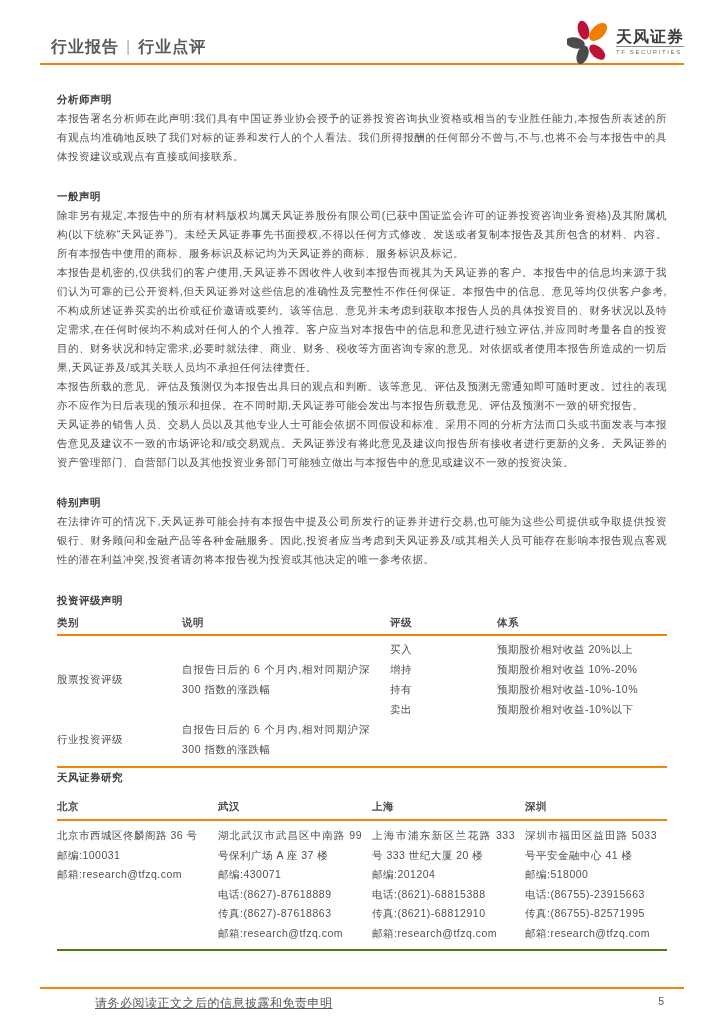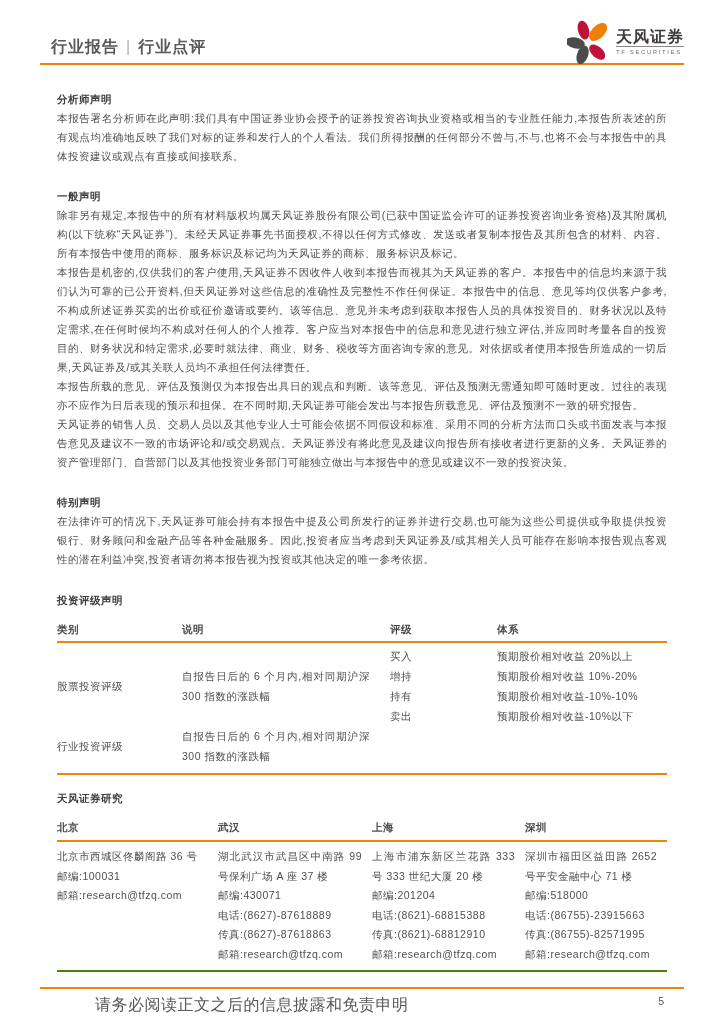--- a/index.html
+++ b/index.html
@@ -24,30 +24,30 @@
   
   .rating-block{margin-top:22px;}
   .rt-head{display:grid;grid-template-columns:125px 208px 107px 170px;font-weight:bold;color:#4a4a4a;
            padding:4px 0 3px;border-bottom:2px solid #EF8508;line-height:17px;}
   .rt-body{border-bottom:2px solid #EF8508;padding:3px 0 7px;}
   .rt-group{display:grid;grid-template-columns:125px 208px 277px;align-items:center;}
   .rt-cat{line-height:20px;}
   .rt-desc{line-height:20px;padding-right:20px;}
   .rt-row{display:grid;grid-template-columns:107px 1fr;line-height:20px;}
   
-  .research-block{margin-top:14px;}
+  .research-block{}
   .offices-head{display:grid;grid-template-columns:161px 154px 153px 142px;font-weight:bold;color:#4a4a4a;
                 margin-top:8px;padding:3px 0 4px;border-bottom:2px solid #EF8508;line-height:17px;}
   .offices-body{display:grid;grid-template-columns:161px 154px 153px 142px;
                 padding:5px 0 6px;border-bottom:2px solid #4d7c0f;}
   .office{padding-right:10px;}
   .office .line{line-height:19.5px;}
   
   .footer-rule{position:absolute;left:40px;right:40px;top:987px;border-top:2px solid #EF8508;}
-  .footer-text{position:absolute;left:95px;top:995px;font-size:16px;color:#595757;letter-spacing:0.5px;}
+  .footer-text{position:absolute;left:95px;top:995px;font-size:12px;color:#595757;letter-spacing:0.5px;text-decoration:underline;}
   .footer-page{position:absolute;right:60px;top:995px;font-size:10.5px;color:#595757;}
 </style>
 </head>
 <body>
 
 <div class="page">
 
   <div class="header">
     <div class="breadcrumb">
       <span>行业报告</span><span class="sep">|</span><span>行业点评</span>
@@ -75,21 +75,21 @@
     <div class="section-title mt">一般声明</div>
     <p class="para">除非另有规定,本报告中的所有材料版权均属天风证券股份有限公司(已获中国证监会许可的证券投资咨询业务资格)及其附属机构(以下统称“天风证券”)。未经天风证券事先书面授权,不得以任何方式修改、发送或者复制本报告及其所包含的材料、内容。所有本报告中使用的商标、服务标识及标记均为天风证券的商标、服务标识及标记。</p>
     <p class="para">本报告是机密的,仅供我们的客户使用,天风证券不因收件人收到本报告而视其为天风证券的客户。本报告中的信息均来源于我们认为可靠的已公开资料,但天风证券对这些信息的准确性及完整性不作任何保证。本报告中的信息、意见等均仅供客户参考,不构成所述证券买卖的出价或征价邀请或要约。该等信息、意见并未考虑到获取本报告人员的具体投资目的、财务状况以及特定需求,在任何时候均不构成对任何人的个人推荐。客户应当对本报告中的信息和意见进行独立评估,并应同时考量各自的投资目的、财务状况和特定需求,必要时就法律、商业、财务、税收等方面咨询专家的意见。对依据或者使用本报告所造成的一切后果,天风证券及/或其关联人员均不承担任何法律责任。</p>
     <p class="para">本报告所载的意见、评估及预测仅为本报告出具日的观点和判断。该等意见、评估及预测无需通知即可随时更改。过往的表现亦不应作为日后表现的预示和担保。在不同时期,天风证券可能会发出与本报告所载意见、评估及预测不一致的研究报告。</p>
     <p class="para">天风证券的销售人员、交易人员以及其他专业人士可能会依据不同假设和标准、采用不同的分析方法而口头或书面发表与本报告意见及建议不一致的市场评论和/或交易观点。天风证券没有将此意见及建议向报告所有接收者进行更新的义务。天风证券的资产管理部门、自营部门以及其他投资业务部门可能独立做出与本报告中的意见或建议不一致的投资决策。</p>
 
     <div class="section-title mt">特别声明</div>
     <p class="para">在法律许可的情况下,天风证券可能会持有本报告中提及公司所发行的证券并进行交易,也可能为这些公司提供或争取提供投资银行、财务顾问和金融产品等各种金融服务。因此,投资者应当考虑到天风证券及/或其相关人员可能存在影响本报告观点客观性的潜在利益冲突,投资者请勿将本报告视为投资或其他决定的唯一参考依据。</p>
 
     <div class="rating-block">
-      <div class="section-title" style="margin-bottom:7px;">投资评级声明</div>
+      <div class="section-title" style="">投资评级声明</div>
       <div class="rt-head">
         <span>类别</span>
         <span>说明</span>
         <span>评级</span>
         <span>体系</span>
       </div>
       <div class="rt-body">
         <div class="rt-group">
           <div class="rt-cat">股票投资评级</div>
           <div class="rt-desc">自报告日后的 6 个月内,相对同期沪深 300 指数的涨跌幅</div>
@@ -141,21 +141,21 @@
           <div class="line">邮箱:research@tfzq.com</div>
         </div>
         <div class="office">
           <div class="line">上海市浦东新区兰花路 333 号 333 世纪大厦 20 楼</div>
           <div class="line">邮编:201204</div>
           <div class="line">电话:(8621)-68815388</div>
           <div class="line">传真:(8621)-68812910</div>
           <div class="line">邮箱:research@tfzq.com</div>
         </div>
         <div class="office">
-          <div class="line">深圳市福田区益田路 2652 号平安金融中心 71 楼</div>
+          <div class="line">深圳市福田区益田路 5033 号平安金融中心 41 楼</div>
           <div class="line">邮编:518000</div>
           <div class="line">电话:(86755)-23915663</div>
           <div class="line">传真:(86755)-82571995</div>
           <div class="line">邮箱:research@tfzq.com</div>
         </div>
       </div>
     </div>
 
   </div>
 

